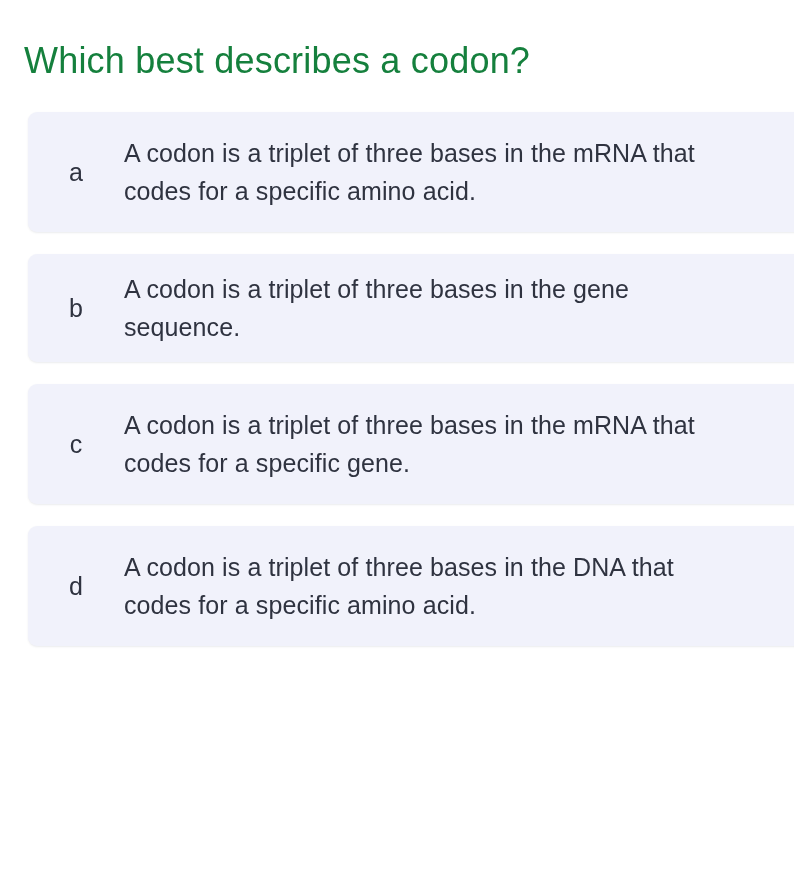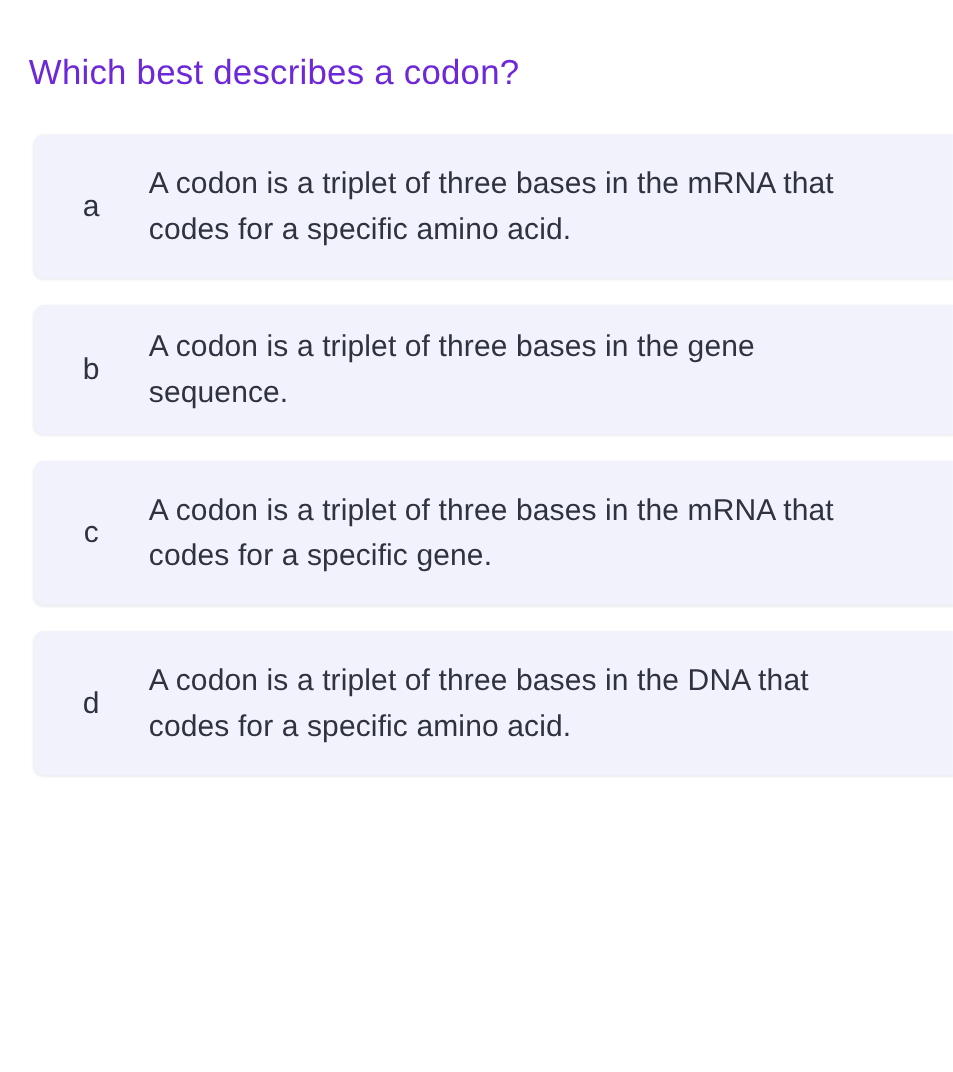--- a/index.html
+++ b/index.html
@@ -15,23 +15,23 @@
     overflow: hidden;
   }
   .page {
     position: relative;
     width: 794px;
     height: 893px;
     box-sizing: border-box;
     padding: 0;
   }
   .question {
-    font-size: 29px;
+    font-size: 36px;
     line-height: 34px;
-    color: #6d28d9;
+    color: #15803d;
     padding: 44px 24px 0 24px;
     letter-spacing: 0.2px;
   }
   .options {
     margin-top: 34px;
   }
   .option {
     display: flex;
     align-items: center;
     background: #f1f2fb;

